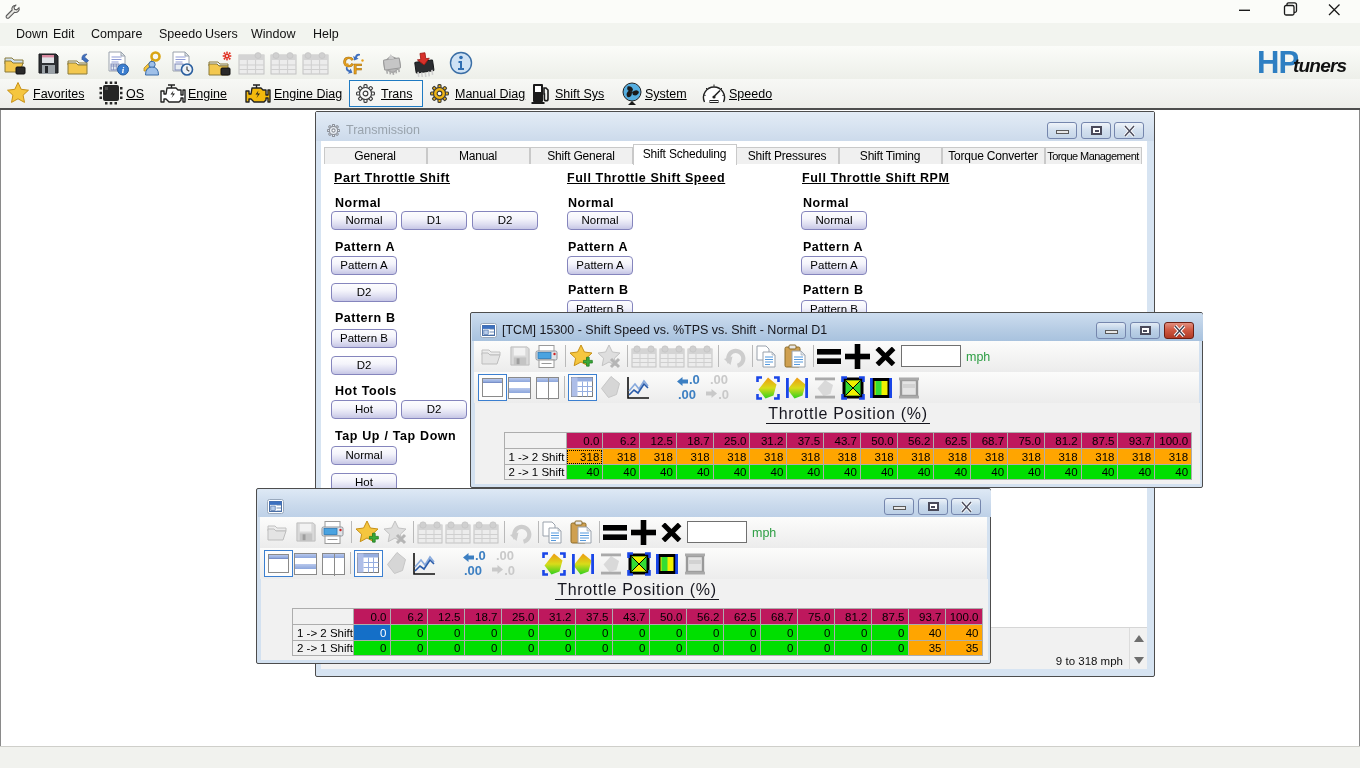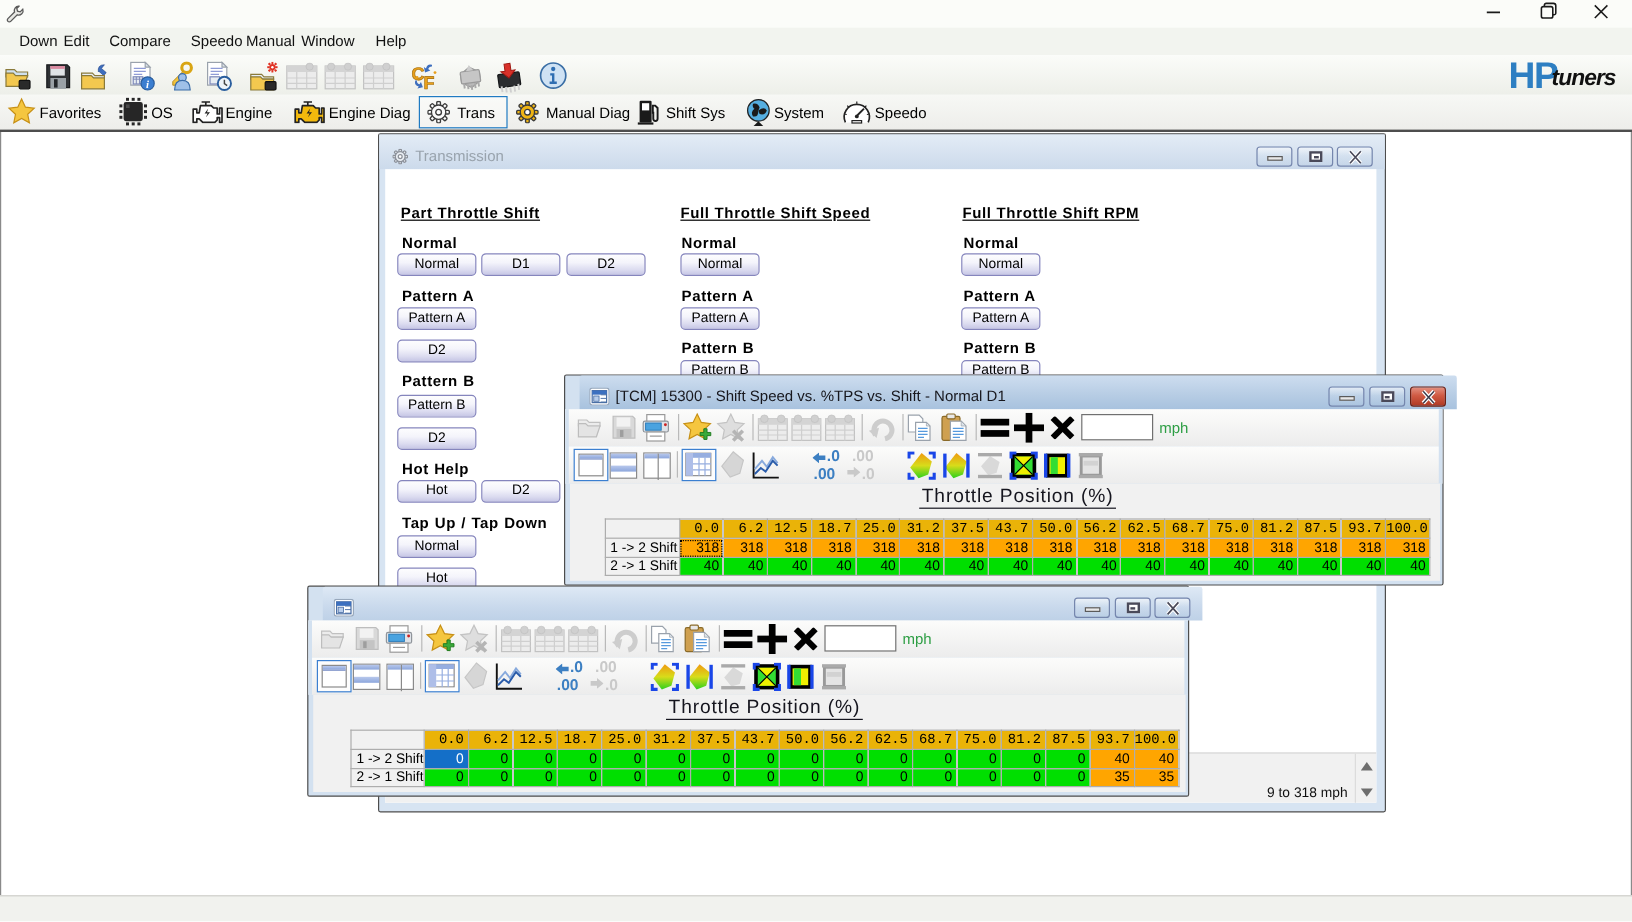--- a/index.html
+++ b/index.html
@@ -9,45 +9,45 @@
 
 #titlebar { position:absolute; left:0; top:0; width:1360px; height:23px; background:#fbfcf9; }
 #titlebar .title { position:absolute; left:25px; top:4px; font-size:12.5px; color:#1b1b1b; white-space:nowrap; }
 #menubar { position:absolute; left:0; top:23px; width:1360px; height:23px; background:#f2f4ef; }
 #menubar span { position:absolute; top:4px; font-size:12.5px; color:#111; }
 #toolbar { position:absolute; left:0; top:46px; width:1360px; height:33px; background:linear-gradient(#fbfcf9,#edefe9); }
 #favbar { position:absolute; left:0; top:79px; width:1360px; height:30px; background:linear-gradient(#f7f8f5,#ededea); }
 #sepline { position:absolute; left:0; top:108px; width:1360px; height:2px; background:#4e4e4e; }
 #mdi { position:absolute; left:0; top:110px; width:1360px; height:636px; background:#ffffff; border-left:1px solid #8a8a8a; border-right:1px solid #8a8a8a; }
 #statusbar { position:absolute; left:0; top:746px; width:1360px; height:22px; background:#f1f2ee; border-top:1px solid #cfcfca; }
-.favlabel { position:absolute; top:8px; font-size:12.5px; color:#000; white-space:nowrap; }
+.favlabel { position:absolute; top:8px; font-size:12.5px; color:#000; white-space:nowrap;text-decoration:underline; }
 
 .win { position:absolute; border:1px solid #4d4d4d; border-radius:2px; }
 .wbtn { position:absolute; width:30px; height:17px; border:1px solid #7586ad; border-radius:3px;
         background:linear-gradient(rgba(255,255,255,.55),rgba(210,225,240,.25) 45%, rgba(170,195,220,.25)); }
 .wbtn.red { background:linear-gradient(#e28f7f,#d05a43 45%,#b03a24); border-color:#6d1f12; }
 
 .lbtn { position:absolute; width:66px; height:19px; border:1px solid #8585bd; border-radius:4px;
         background:linear-gradient(#fdfdfe,#f4f4fb 40%,#dcdcf0 75%,#c6c6e5); font-size:11.5px; color:#000;
         text-align:center; line-height:17px; }
 .hdr3 { position:absolute; font-size:12.5px; font-weight:bold; color:#000; text-decoration:underline; letter-spacing:.55px; white-space:nowrap; }
 .sub3 { position:absolute; font-size:12.5px; font-weight:bold; color:#000; letter-spacing:0.5px; word-spacing:0.5px; white-space:nowrap; }
 
 .tcmwin { background:#d3e1f0; }
-.tcmtitle { position:absolute; left:12px; top:0; width:100%; height:28px; background:linear-gradient(#cdddef,#b6cce4 60%,#a8c2de); border-radius:2px 2px 0 0;text-decoration:underline; }
+.tcmtitle { position:absolute; left:1px; top:0; width:100%; height:28px; background:linear-gradient(#cdddef,#b6cce4 60%,#a8c2de); border-radius:2px 2px 0 0;text-decoration:underline; }
 .tcmtitle .tt { position:absolute; left:30px; top:10px; font-size:12.5px; white-space:nowrap; }
 .trow { position:absolute; left:4px; background:linear-gradient(#fcfcfb,#ececec); }
 .tsep { position:absolute; top:4px; width:1px; height:22px; background:#b9b9b9; }
 .theading { position:absolute; font-size:16px; color:#15151e; white-space:nowrap; letter-spacing:0.7px; }
 .theading span { border-bottom:1px solid #15151e; padding:0 2px 1px 2px; }
 
 table.dt { border-collapse:collapse; table-layout:fixed; }
 table.dt td { border:1px solid #adadad; font-size:11.5px; color:#000; text-align:right; padding:0 3px 0 0; white-space:nowrap; overflow:hidden; }
 table.dt td.lab { background:#f1f1f1; text-align:left; padding:0 0 0 4px; }
-table.dt td.hd { background:#eab308;font-family:Liberation Mono, monospace; }
+table.dt td.hd { background:#be185d; }
 table.dt td.or { background:#ffa500; }
 table.dt td.gr { background:#00df00; }
 table.dt td.selb { background:#146fc8; color:#fff; }
 td.seld { outline:1.5px dotted #000; outline-offset:-2px; }
 </style>
 </head>
 <body>
 
 <div id="titlebar">
   <svg class="abs" style="left:4px;top:3px" width="17" height="17" viewBox="0 0 17 17">
@@ -59,21 +59,21 @@
     <path d="M55 5.5 v-1.2 a1.5 1.5 0 0 1 1.5 -1.5 h6 a2 2 0 0 1 2 2 v6 a1.5 1.5 0 0 1 -1.5 1.5 h-1" fill="none" stroke="#1a1a1a" stroke-width="1.3"></path>
     <path d="M97 4.5 l10.5 10.5 M107.5 4.5 L97 15" stroke="#1a1a1a" stroke-width="1.3" fill="none"></path>
   </svg>
 </div>
 
 <div id="menubar">
   <span style="left:16px">Down</span>
   <span style="left:53px">Edit</span>
   <span style="left:91px">Compare</span>
   <span style="left:159px">Speedo</span>
-  <span style="left:205px">Manual</span>
+  <span style="left:205px">Users</span>
   <span style="left:251px">Window</span>
   <span style="left:313px">Help</span>
 </div>
 
 <div id="toolbar">
 
   <svg class="abs" style="left:3px;top:6px" width="24" height="24" viewBox="0 0 24 24">
     <path d="M2 6 h7 l2 2 h9 v4 H2 z" fill="#cfe0ee" stroke="#8a7a3a" stroke-width="1"></path>
     <path d="M2 20 V9 h6 l2 2 h10 l-3 9 z" fill="#f3c84f" stroke="#8a7a3a" stroke-width="1"></path>
     <rect x="13" y="15" width="9" height="7" rx="1" fill="#2a2a2a" stroke="#111"></rect>
@@ -341,33 +341,43 @@
       <div class="wbtn" style="left:798px;top:10px">
         <svg class="abs" style="left:8px;top:2px" width="13" height="12" viewBox="0 0 13 12">
             <path d="M2 1 L11 11 M11 1 L2 11" stroke="#fff" stroke-width="3.2"></path>
             <path d="M2 1 L11 11 M11 1 L2 11" stroke="#4a4a5a" stroke-width="1.4"></path>
           </svg>
       </div>
     </div>
 
     <div class="abs" style="left:5px;top:29px;width:826px;height:528px;background:#fff;overflow:hidden">
 
+      <div class="abs" style="left:0;top:5px;width:826px;height:18px;font-size:12px;letter-spacing:-0.2px">
+        <div class="abs" style="left:2.5px;top:1px;width:103px;height:17px;background:#f0f0f0;border:1px solid #c9c9c9;border-bottom:none;text-align:center;line-height:17px">General</div>
+        <div class="abs" style="left:105.5px;top:1px;width:103px;height:17px;background:#f0f0f0;border:1px solid #c9c9c9;border-bottom:none;text-align:center;line-height:17px">Manual</div>
+        <div class="abs" style="left:208.5px;top:1px;width:103px;height:17px;background:#f0f0f0;border:1px solid #c9c9c9;border-bottom:none;text-align:center;line-height:17px">Shift General</div>
+        <div class="abs" style="left:311.5px;top:-2px;width:104px;height:21px;background:#ffffff;border:1px solid #c9c9c9;border-bottom:none;text-align:center;line-height:19px;z-index:2">Shift Scheduling</div>
+        <div class="abs" style="left:414.5px;top:1px;width:103px;height:17px;background:#f0f0f0;border:1px solid #c9c9c9;border-bottom:none;text-align:center;line-height:17px">Shift Pressures</div>
+        <div class="abs" style="left:517.5px;top:1px;width:103px;height:17px;background:#f0f0f0;border:1px solid #c9c9c9;border-bottom:none;text-align:center;line-height:17px">Shift Timing</div>
+        <div class="abs" style="left:620.5px;top:1px;width:103px;height:17px;background:#f0f0f0;border:1px solid #c9c9c9;border-bottom:none;text-align:center;line-height:17px">Torque Converter</div>
+        <div class="abs" style="left:723.5px;top:1px;width:97px;height:17px;background:#f0f0f0;border:1px solid #c9c9c9;border-bottom:none;text-align:center;line-height:17px;font-size:11px;letter-spacing:-0.55px;white-space:nowrap;overflow:hidden">Torque Management</div>
+      </div>
 
       <div class="hdr3" style="left:13px;top:30px">Part Throttle Shift</div>
       <div class="sub3" style="left:14px;top:55px">Normal</div>
       <div class="lbtn" style="left:10px;top:70px">Normal</div>
       <div class="lbtn" style="left:80px;top:70px">D1</div>
       <div class="lbtn" style="left:151px;top:70px">D2</div>
       <div class="sub3" style="left:14px;top:99px">Pattern A</div>
       <div class="lbtn" style="left:10px;top:115px">Pattern A</div>
       <div class="lbtn" style="left:10px;top:142px">D2</div>
       <div class="sub3" style="left:14px;top:170px">Pattern B</div>
       <div class="lbtn" style="left:10px;top:188px">Pattern B</div>
       <div class="lbtn" style="left:10px;top:215px">D2</div>
-      <div class="sub3" style="left:14px;top:243px">Hot Help</div>
+      <div class="sub3" style="left:14px;top:243px">Hot Tools</div>
       <div class="lbtn" style="left:10px;top:259px">Hot</div>
       <div class="lbtn" style="left:80px;top:259px">D2</div>
       <div class="sub3" style="left:14px;top:288px">Tap Up / Tap Down</div>
       <div class="lbtn" style="left:10px;top:305px">Normal</div>
       <div class="lbtn" style="left:10px;top:332px">Hot</div>
 
       <div class="hdr3" style="left:246px;top:30px">Full Throttle Shift Speed</div>
       <div class="sub3" style="left:247px;top:55px">Normal</div>
       <div class="lbtn" style="left:246px;top:70px">Normal</div>
       <div class="sub3" style="left:247px;top:99px">Pattern A</div>

